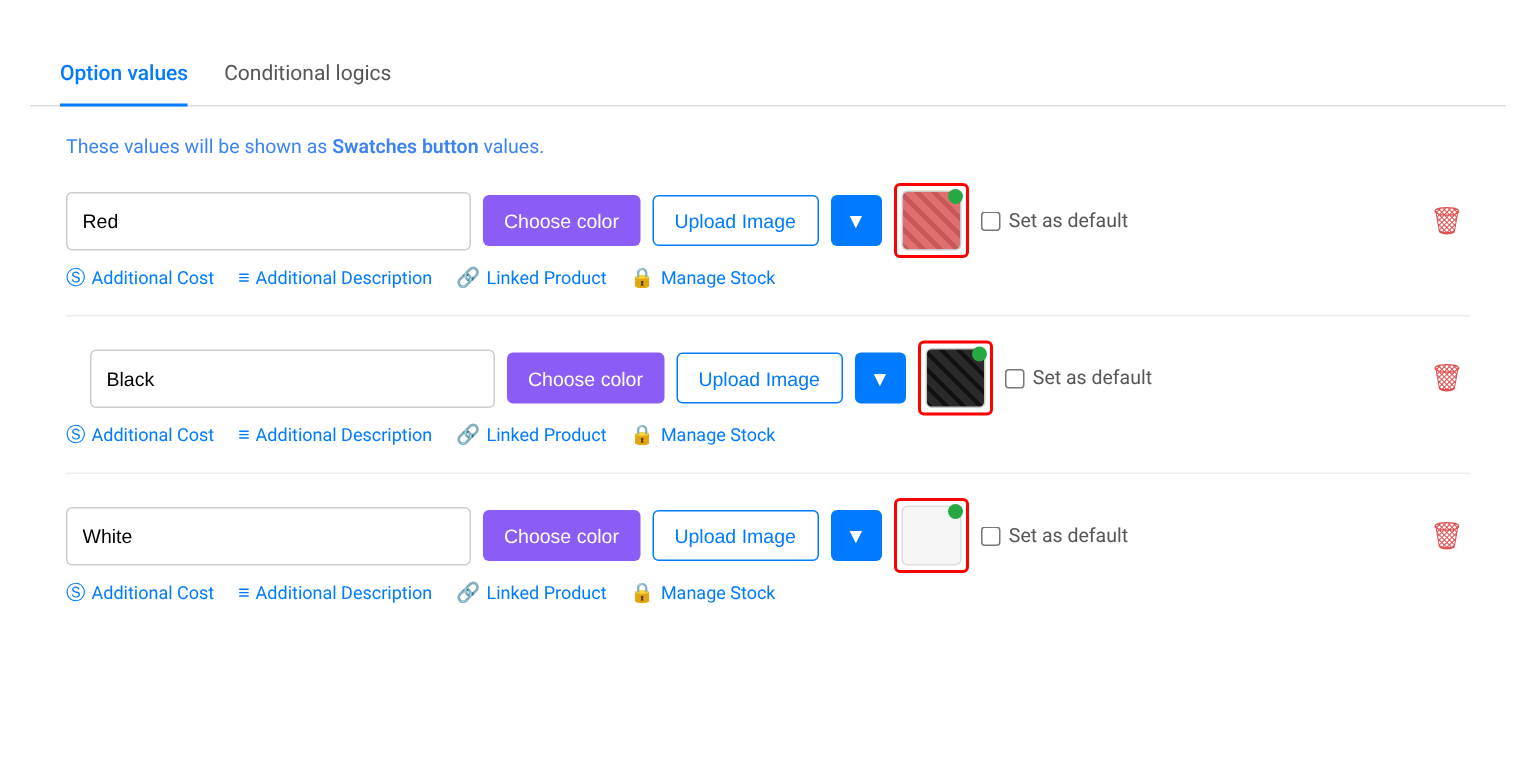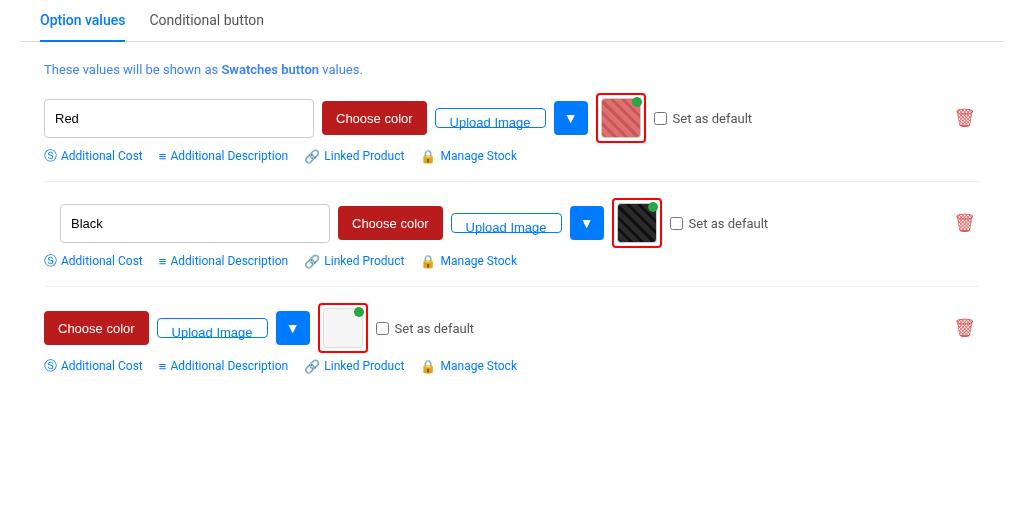--- a/index.html
+++ b/index.html
@@ -1,27 +1,27 @@
 <!DOCTYPE html>
 <html><head>
   <meta charset="utf-8">
   <style>
     * { box-sizing: border-box; margin: 0; padding: 0; }
     body { font-family: -apple-system, BlinkMacSystemFont, 'Segoe UI', Roboto, sans-serif; background: #fff; color: #333; font-size: 13px; }
     .container { padding: 0 20px; max-width: 1024px; }
-    .tabs { display: flex; border-bottom: 1px solid #ddd; padding: 0 20px; gap: 24px; }
+    .tabs { display: flex; border-bottom: 1px solid #ddd; padding: 0 20px; gap: 24px; margin-top: 29px; }
     .tab { padding: 12px 0; cursor: pointer; font-size: 14px; color: #555; border-bottom: 2px solid transparent; margin-bottom: -1px; }
     .tab.active { color: #007bff; border-bottom: 2px solid #007bff; font-weight: 500; }
     .tab-content { padding: 20px 24px; }
     .hint-text { font-size: 13px; color: #3b82f6; margin-bottom: 16px; }
     .hint-text b { font-weight: 600; }
     .option-row { margin-bottom: 8px; }
     .option-input { border: 1px solid #ccc; border-radius: 4px; padding: 6px 10px; font-size: 13px; width: 270px; height: 39px; outline: none; }
-    .btn-choose-color { background: #b91c1c; color: #fff; border: none; border-radius: 4px; padding: 6px 14px; font-size: 13px; cursor: pointer; height: 34px; white-space: nowrap; }
-    .btn-upload { background: #fff; color: #007bff; border: 1px solid #007bff; border-radius: 4px; padding: 6px 14px; font-size: 13px; cursor: pointer; height: 20px; white-space: nowrap; }
+    .btn-choose-color { background: #8b5cf6; color: #fff; border: none; border-radius: 4px; padding: 6px 14px; font-size: 13px; cursor: pointer; height: 34px; white-space: nowrap; }
+    .btn-upload { background: #fff; color: #007bff; border: 1px solid #007bff; border-radius: 4px; padding: 6px 14px; font-size: 13px; cursor: pointer; height: 34px; white-space: nowrap; }
     .btn-blue-square { background: #007bff; color: #fff; border: none; border-radius: 4px; width: 34px; height: 34px; cursor: pointer; font-size: 14px; display: flex; align-items: center; justify-content: center; }
     .swatch-wrapper { position: relative; width: 44px; height: 44px; display: flex; align-items: center; justify-content: center; }
     .swatch { width: 40px; height: 40px; border-radius: 4px; border: 1px solid #ccc; }
     .swatch.red { background: #e07070; background-image: repeating-linear-gradient(45deg, #c85858 0px, #c85858 3px, #e07070 3px, #e07070 8px); }
     .swatch.black { background: #1a1a1a; background-image: repeating-linear-gradient(45deg, #111 0px, #111 3px, #2a2a2a 3px, #2a2a2a 8px); }
     .swatch.white { background: #f5f5f5; border: 1px solid #ddd; }
     .swatch-dot { position: absolute; top: 2px; right: 2px; width: 10px; height: 10px; background: #28a745; border-radius: 50%; }
     .set-default { display: flex; align-items: center; gap: 6px; font-size: 13px; color: #555; white-space: nowrap; }
     .set-default input[type=checkbox] { cursor: pointer; }
     .delete-btn { background: none; border: none; cursor: pointer; color: #e05050; font-size: 18px; padding: 4px; margin-left: auto; }
@@ -31,21 +31,21 @@
     .divider { border: none; border-top: 1px solid #eee; margin: 8px 0 16px 0; }
     .spacer { flex: 1; }
   </style>
 </head>
 <body>
 
 <div class="container">
 
   <div class="tabs">
     <div class="tab active">Option values</div>
-    <div class="tab">Conditional button</div>
+    <div class="tab">Conditional logics</div>
   </div>
 
   <div class="tab-content">
 
     <p class="hint-text">
       These values will be shown as <b>Swatches button</b> values.
     </p>
 
     <div class="option-row">
       <div style="display:flex; align-items:center; gap:8px;">
@@ -128,20 +128,21 @@
           <span class="link-icon">🔒</span>
           <span>Manage Stock</span>
         </a>
       </div>
     </div>
 
     <hr class="divider">
 
     <div class="option-row">
       <div style="display:flex; align-items:center; gap:8px;">
+        <input class="option-input" type="text" value="White" style="">
         <button class="btn-choose-color">Choose color</button>
         <button class="btn-upload">Upload Image</button>
         <button class="btn-blue-square">
           <span>▼</span>
         </button>
         <div class="swatch-wrapper" style="border: 2px solid red; border-radius:4px; width:50px; height:50px;">
           <div class="swatch white"></div>
           <div class="swatch-dot"></div>
         </div>
         <label class="set-default">

